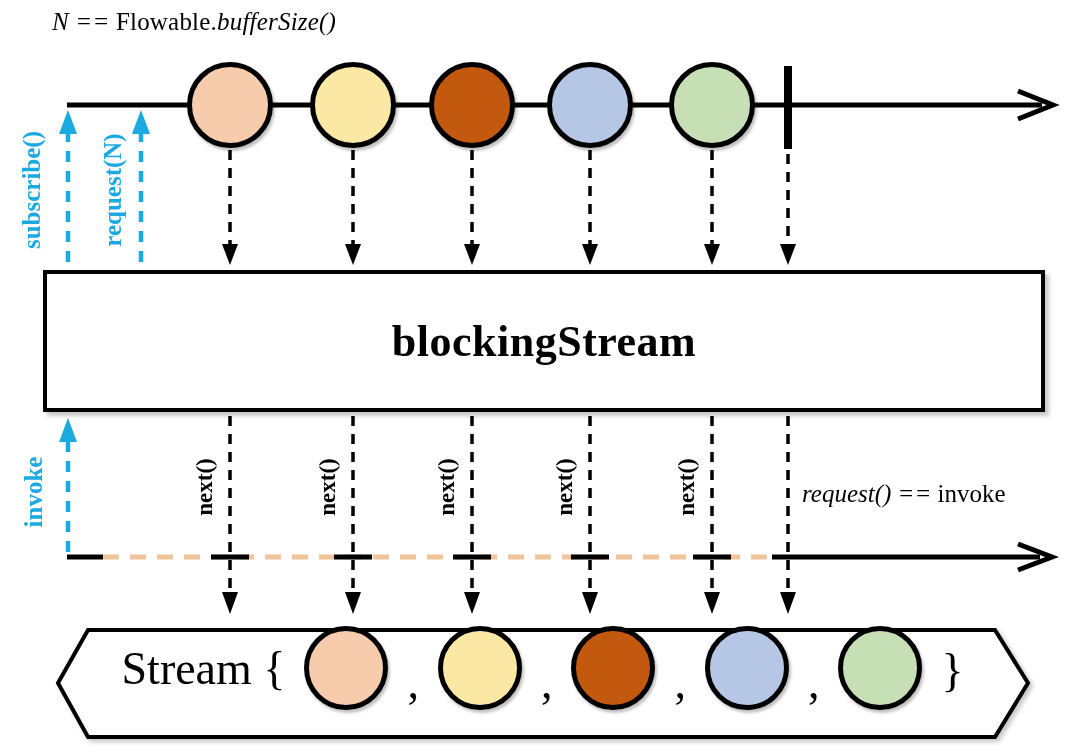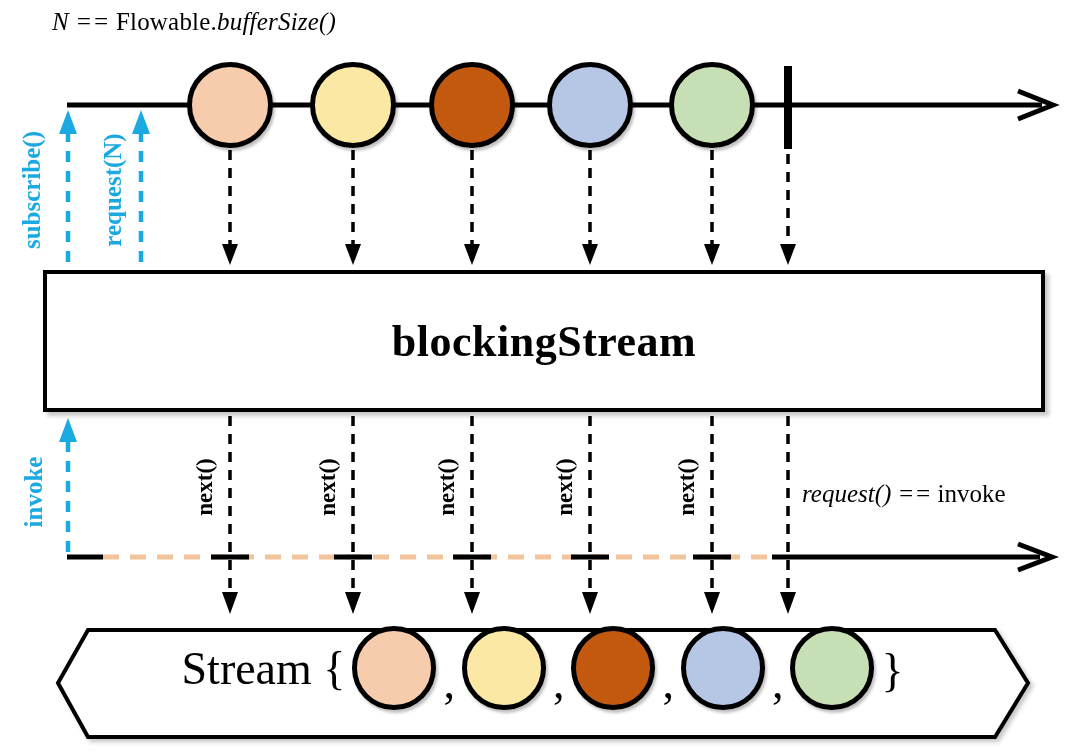--- a/index.html
+++ b/index.html
@@ -23,21 +23,21 @@
   #operator-box{
     position:absolute;left:33px;top:270px;width:1002px;height:142px;background:#fff;
     border:4px solid #000;box-sizing:border-box;display:flex;align-items:center;justify-content:center;
     box-shadow:4px 4px 4px rgba(0,0,0,.22);z-index:1;
   }
   #operator-box .op-label{font-size:44px;font-weight:bold;letter-spacing:.5px;}
   #hasnext{position:absolute;left:792px;top:480px;font-size:25px;white-space:nowrap;z-index:2;}
   #hasnext .it{font-style:italic;}
   #hexagon-content{
     position:absolute;left:80px;top:632px;width:905px;height:72px;display:flex;
-    align-items:center;justify-content:center;gap:7px;z-index:2;
+    align-items:center;justify-content:center;gap:19px;z-index:2;
   }
   #hexagon-content .stream-text{font-size:46px;white-space:pre;}
   #hexagon-content .out-marble{
     position:static;width:84px;height:84px;flex:0 0 auto;box-shadow:2px 3px 3px rgba(0,0,0,.25);
   }
   #hexagon-content .comma{font-size:46px;transform:translateY(14px);}
   #hexagon-content .close-brace{font-size:46px;transform:translateY(2px);}
   .shadowed{filter:drop-shadow(3px 3px 2px rgba(0,0,0,.22));}
 </style>
 </head>

